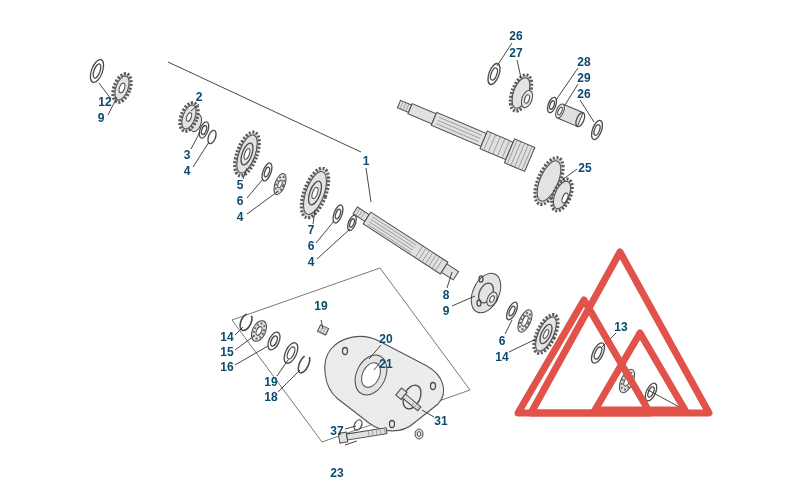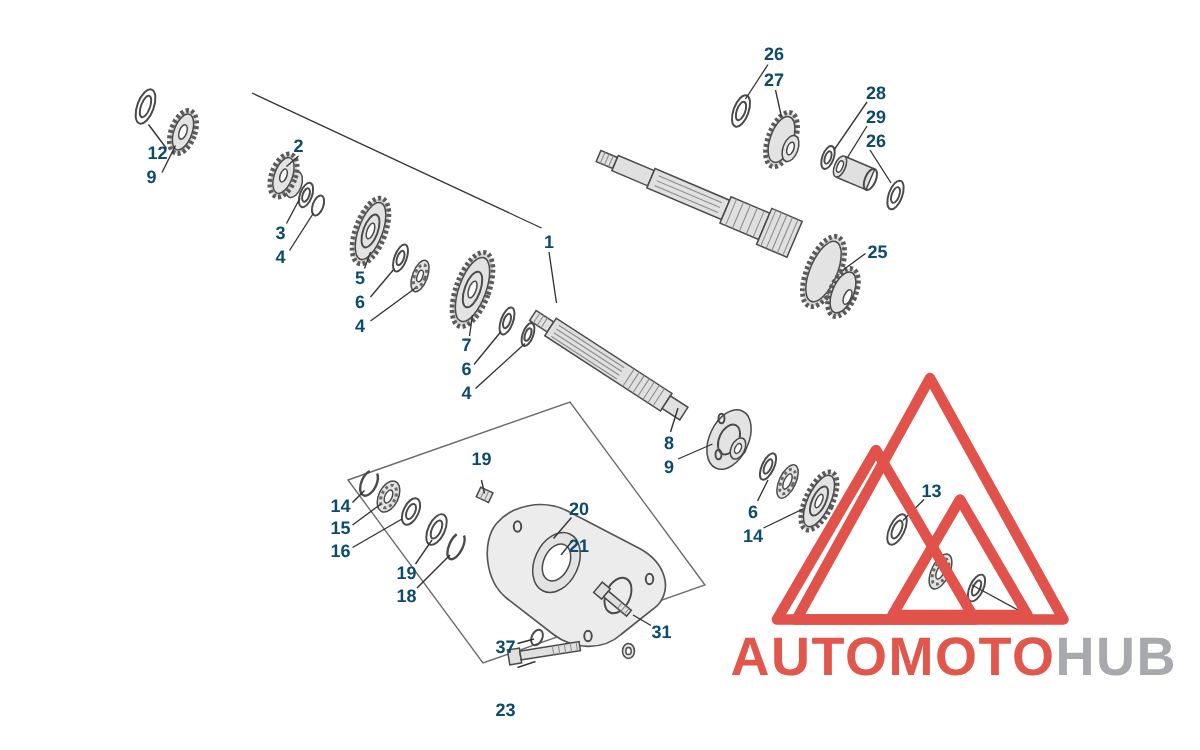--- a/index.html
+++ b/index.html
@@ -297,21 +297,20 @@
         <polyline points="345,445 357,441" class="leader"></polyline>
       </g>
 
   <g>
     <path class="logo-stroke" d="M584,300 L650,413 L518,413 Z" stroke="#e0524a"></path>
     <path class="logo-stroke" d="M620,252 L709,413 L531,413 Z" stroke="#e0524a"></path>
     <path class="logo-stroke" stroke-width="5" d="M640,333 L685,410 L595,410 Z" stroke="#e0524a"></path>
   </g>
 </svg>
 
-<div id="watermark-text"><span id="wm-primary" style="color: rgb(226, 87, 76);">AUTOMOTO</span><span id="wm-secondary" style="color: rgb(167, 169, 172);">HUB</span></div>
 
 <div class="callout" style="left: 105px; top: 102px;">12</div>
     <div class="callout" style="left: 101px; top: 118px;">9</div>
     <div class="callout" style="left: 199px; top: 97px;">2</div>
     <div class="callout" style="left: 187px; top: 155px;">3</div>
     <div class="callout" style="left: 187px; top: 171px;">4</div>
     <div class="callout" style="left: 240px; top: 185px;">5</div>
     <div class="callout" style="left: 240px; top: 201px;">6</div>
     <div class="callout" style="left: 240px; top: 217px;">4</div>
     <div class="callout" style="left: 311px; top: 230px;">7</div>

